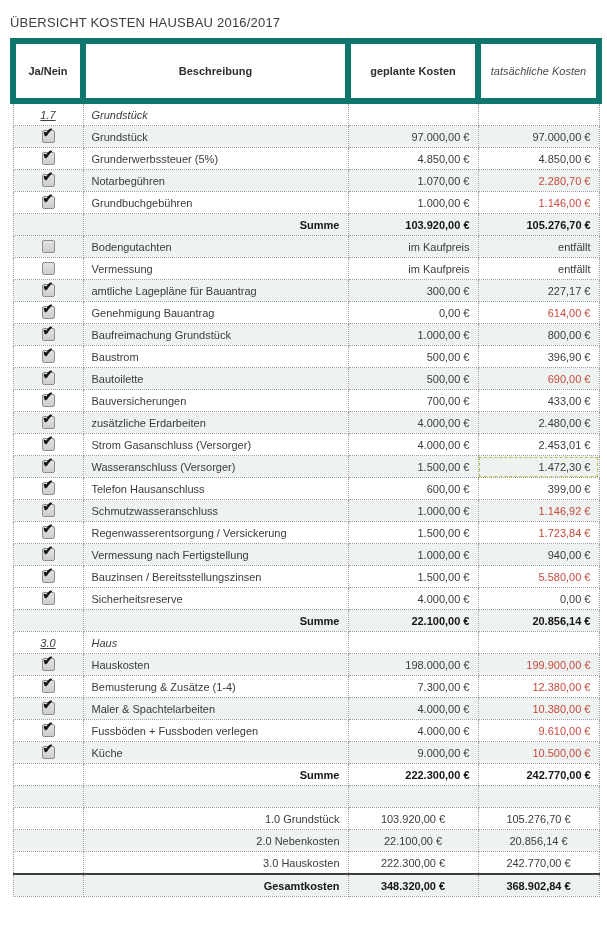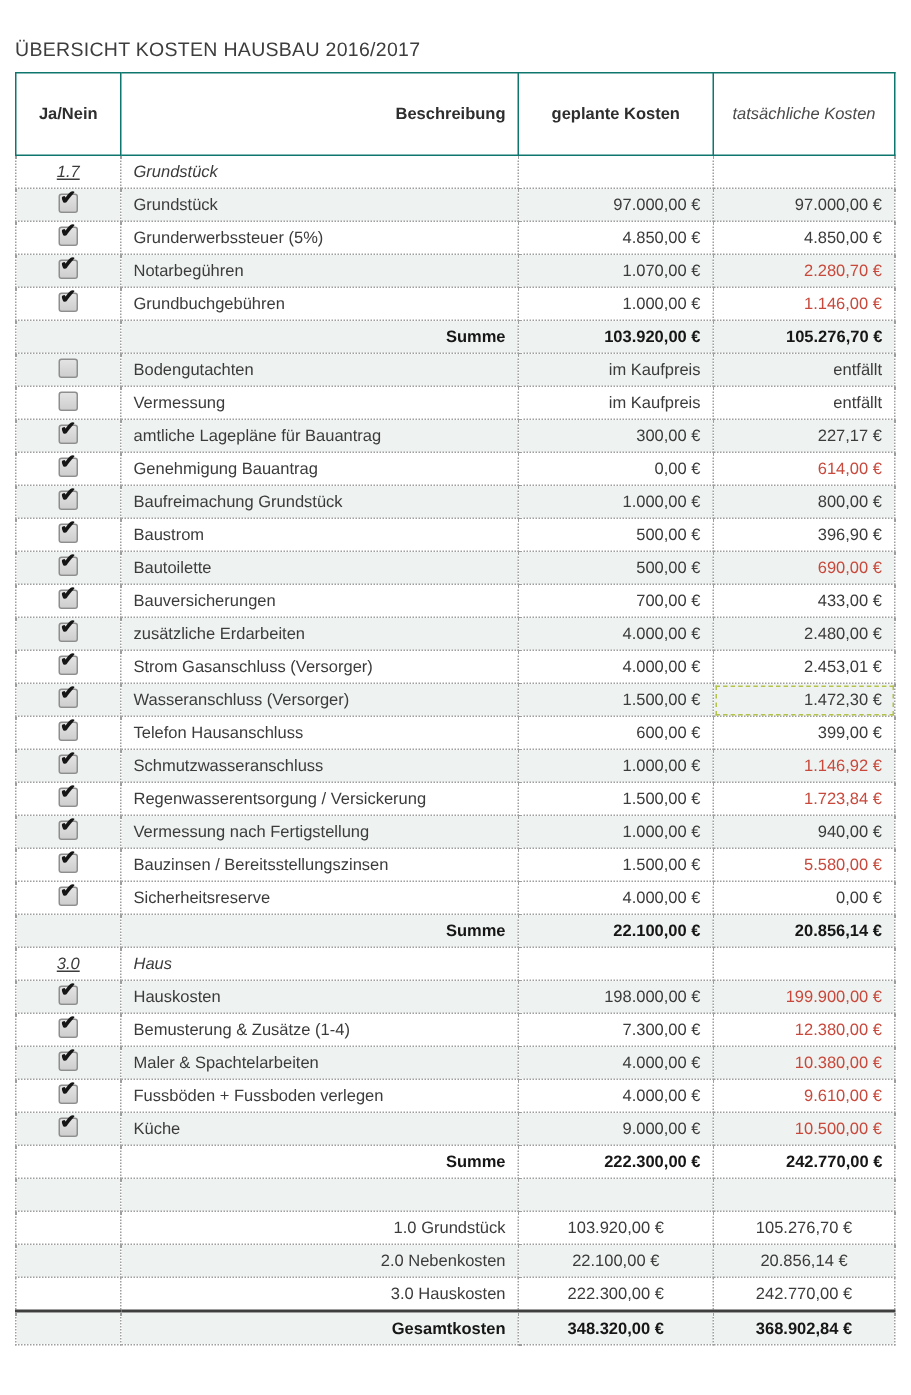--- a/index.html
+++ b/index.html
@@ -4,36 +4,36 @@
 <style>
   html, body { margin: 0; padding: 0; background: #ffffff; }
   body {
     width: 607px; height: 930px; overflow: hidden;
     font-family: "Liberation Sans", sans-serif;
     color: #3b3b3b;
     -webkit-font-smoothing: antialiased;
   }
   .title {
     font-size: 13px; color: #3d3d3d; letter-spacing: .2px;
-    margin: 25px 0 8px 10px; font-weight: 400;
+    margin: 15px 0 8px 10px; font-weight: 400;
   }
   table {
     border-collapse: collapse; table-layout: fixed;
     width: 586px; margin-left: 10px; font-size: 11px;
   }
   col.c-check { width: 70px; }
   col.c-desc  { width: 265px; }
   col.c-plan  { width: 130px; }
   col.c-act   { width: 121px; }
   th {
-    border: 1px solid #0f766e; height: 22px; padding: 16px 8px;
+    border: 6px solid #0f766e; height: 22px; padding: 16px 8px;
     font-weight: bold; font-size: 11px; color: #2e2e2e;
     text-align: center; background: #ffffff; white-space: nowrap; overflow: hidden;
   }
-  th.h-desc { text-align: right; }
+  th.h-desc { text-align: center; }
   th.h-act  { font-weight: normal; font-style: italic; color: #4a4a4a; }
   td {
     border: 1px dotted #9e9e9e; height: 21px; padding: 0 8px;
     white-space: nowrap; overflow: hidden; background: #ffffff;
   }
   tr.tint td { background: #eef2f0; }
   td.c-check { text-align: center; padding: 0 4px; }
   td.c-desc  { text-align: left; }
   td.c-num   { text-align: right; }
   .red { color: #c8493c; }

